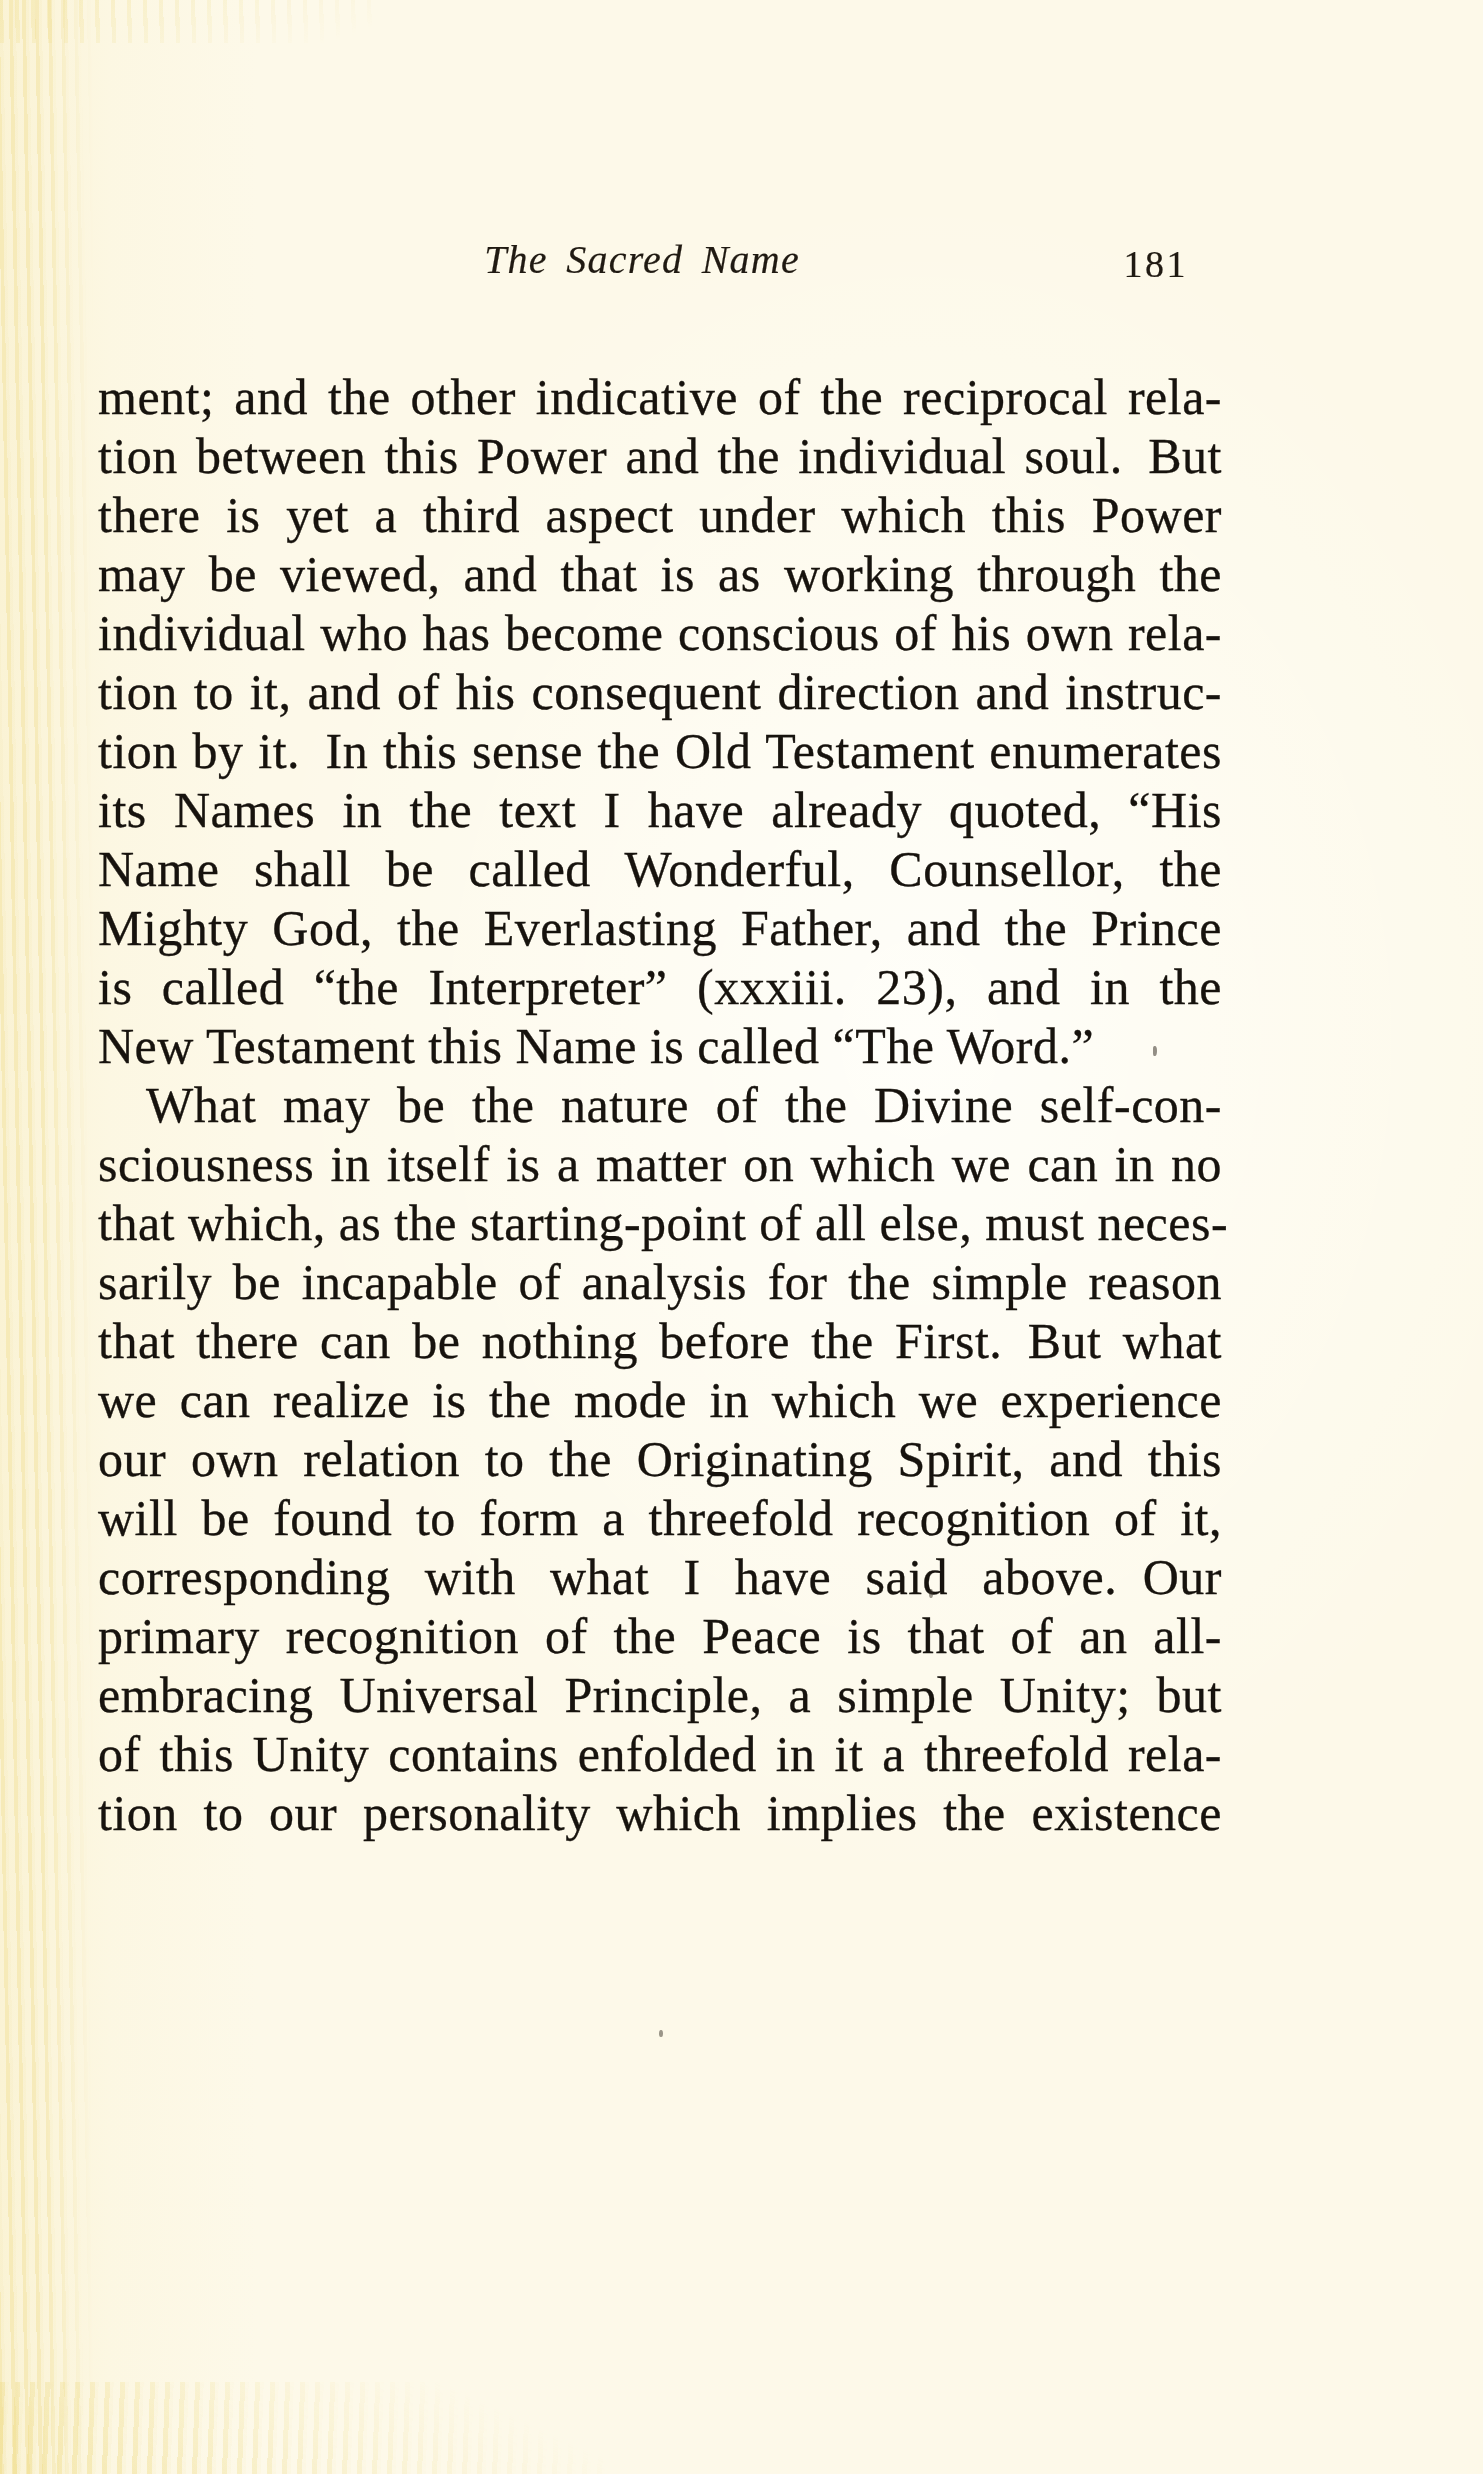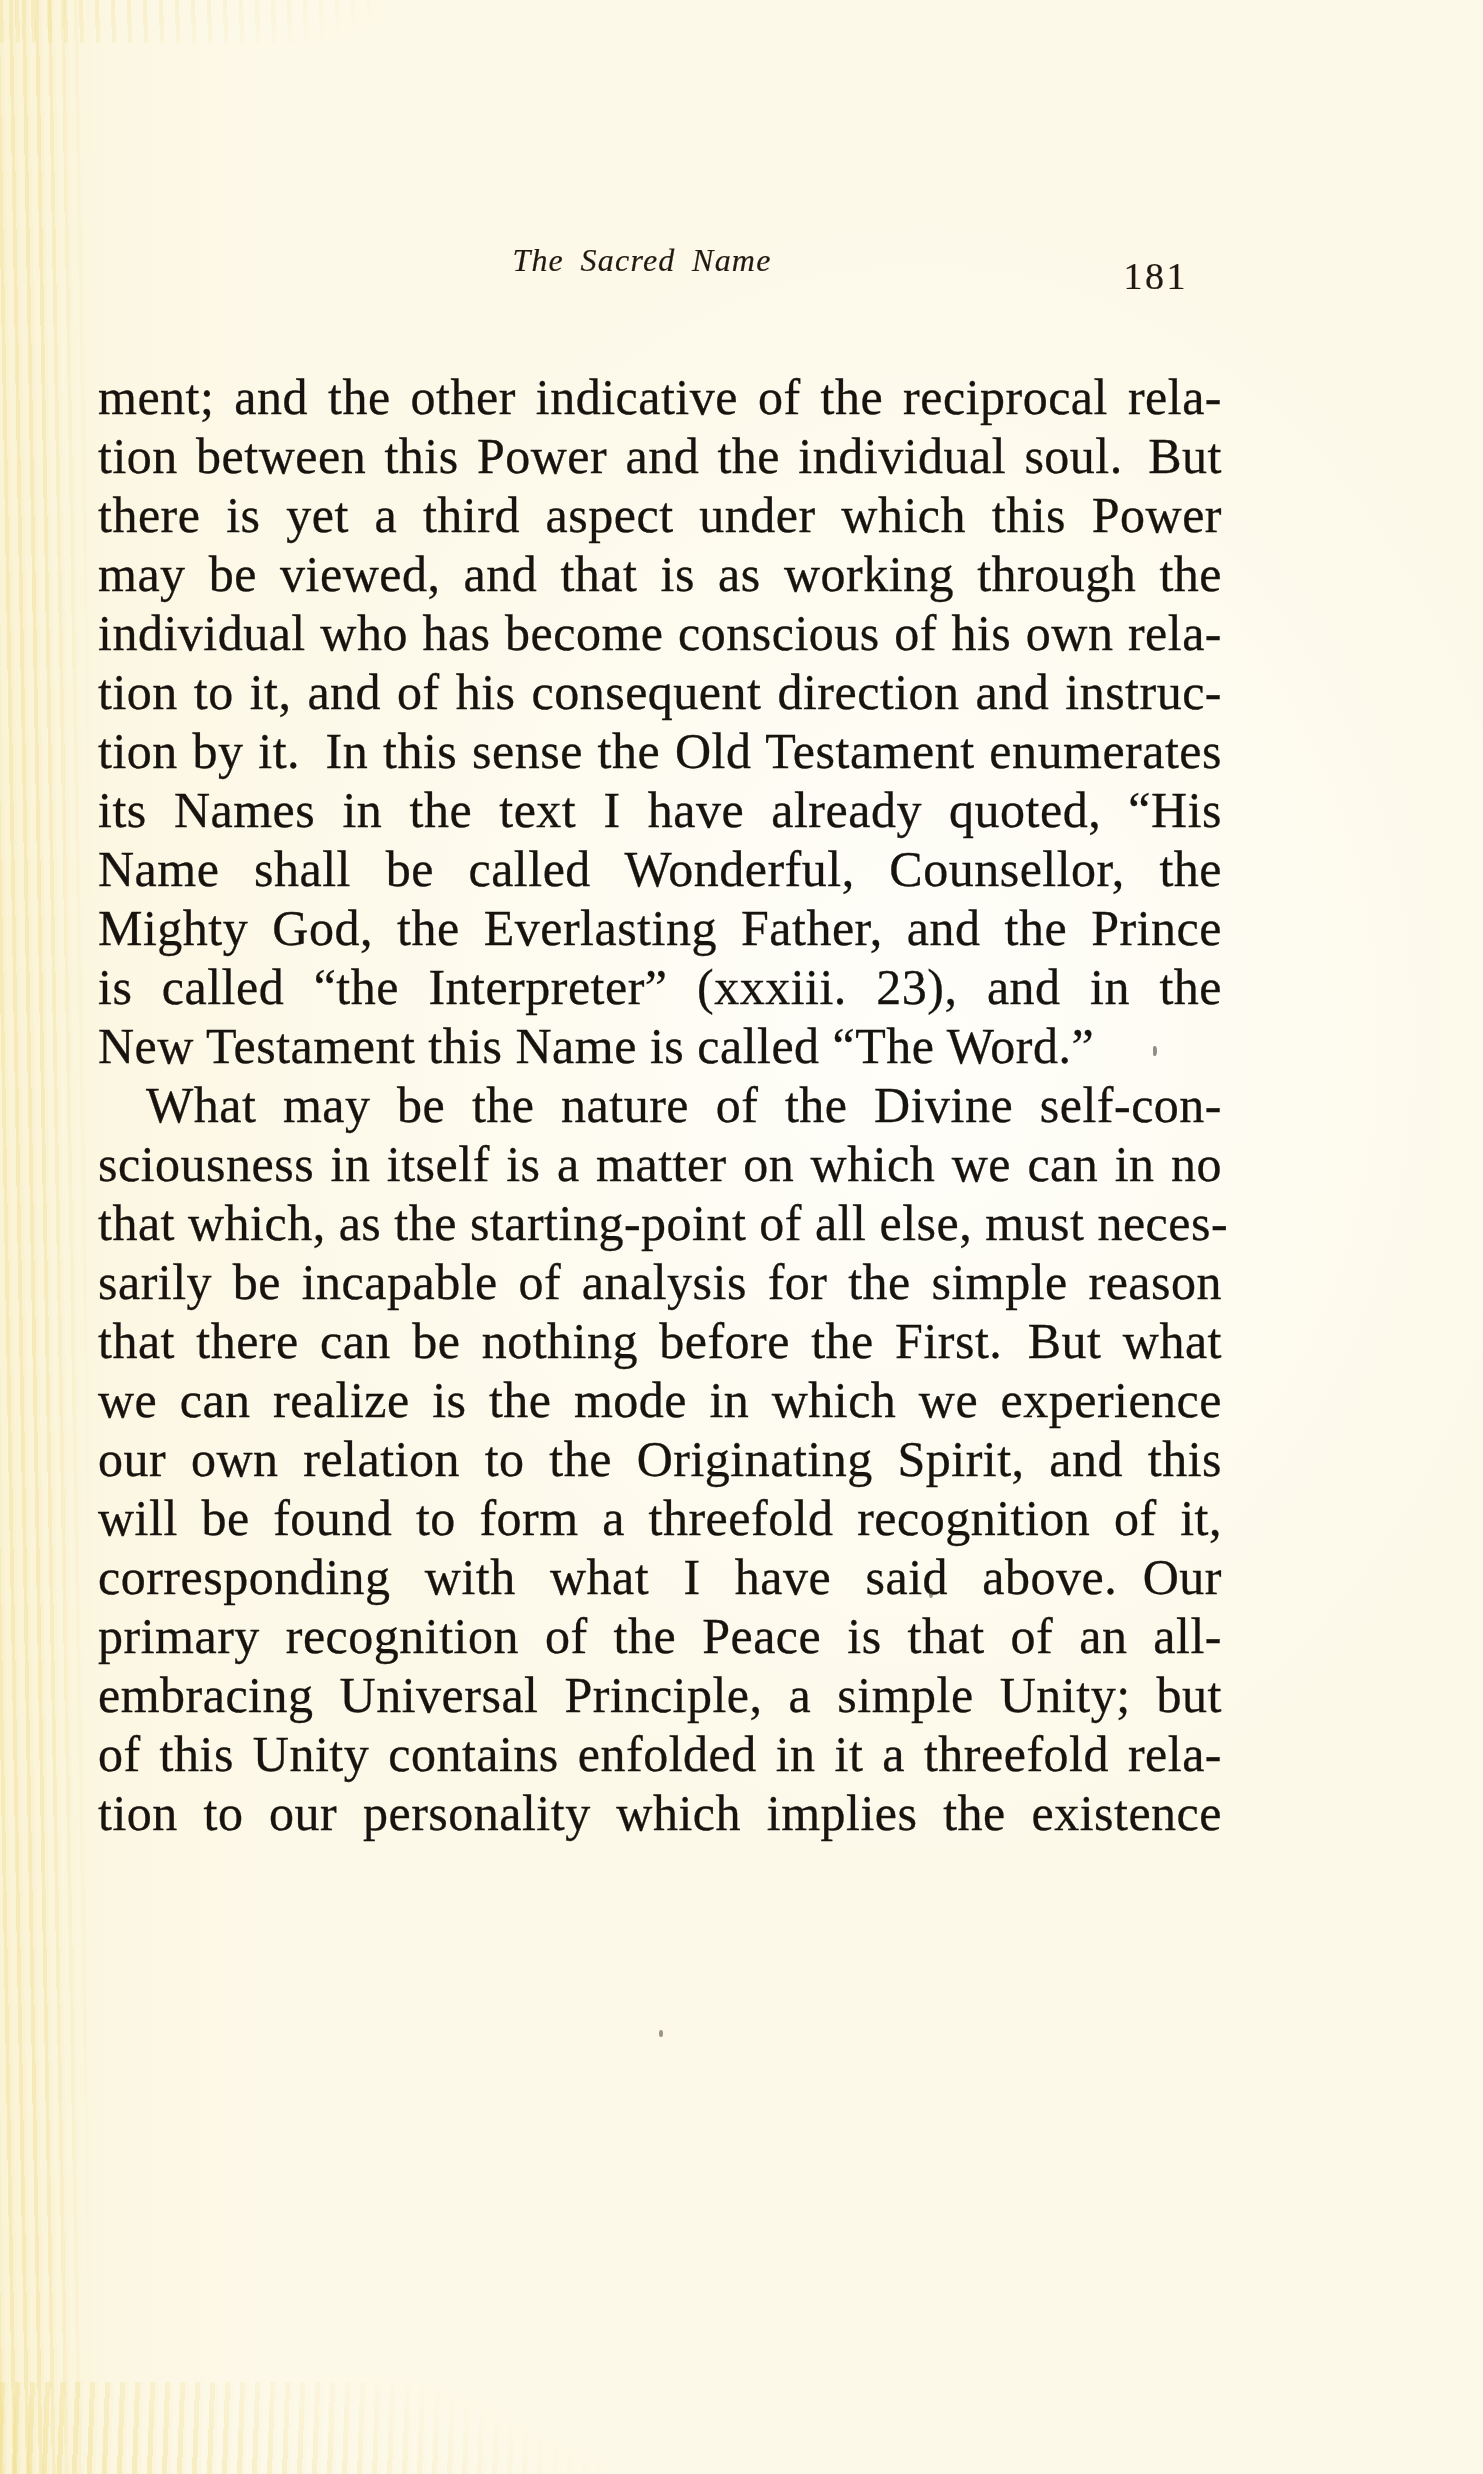--- a/index.html
+++ b/index.html
@@ -45,26 +45,26 @@
             mask: linear-gradient(160deg, #000 10%, transparent 90%);
   }
   .header-row {
     position: absolute; left: 80px; top: 229px; width: 1124px; height: 68px;
     color: #201a12;
   }
   .page-title {
     position: absolute; left: 0; width: 100%;
     text-align: center;
     font-style: italic;
-    font-size: 32px; line-height: 62px;
+    font-size: 40px; line-height: 62px;
     letter-spacing: 1.2px; word-spacing: 7.4px;
     -webkit-text-stroke: 0.2px currentColor;
   }
   .page-number {
-    position: absolute; right: 16px; top: 16px;
+    position: absolute; right: 16px; top: 4px;
     font-size: 38px; line-height: 62px;
     letter-spacing: 2.5px;
     -webkit-text-stroke: 0.2px currentColor;
   }
   .body-text {
     position: absolute; left: 98px; top: 368px; width: 1124px;
     color: #17130e;
     font-size: 50px;
     letter-spacing: 0.5px;
     -webkit-text-stroke: 0.3px currentColor;

